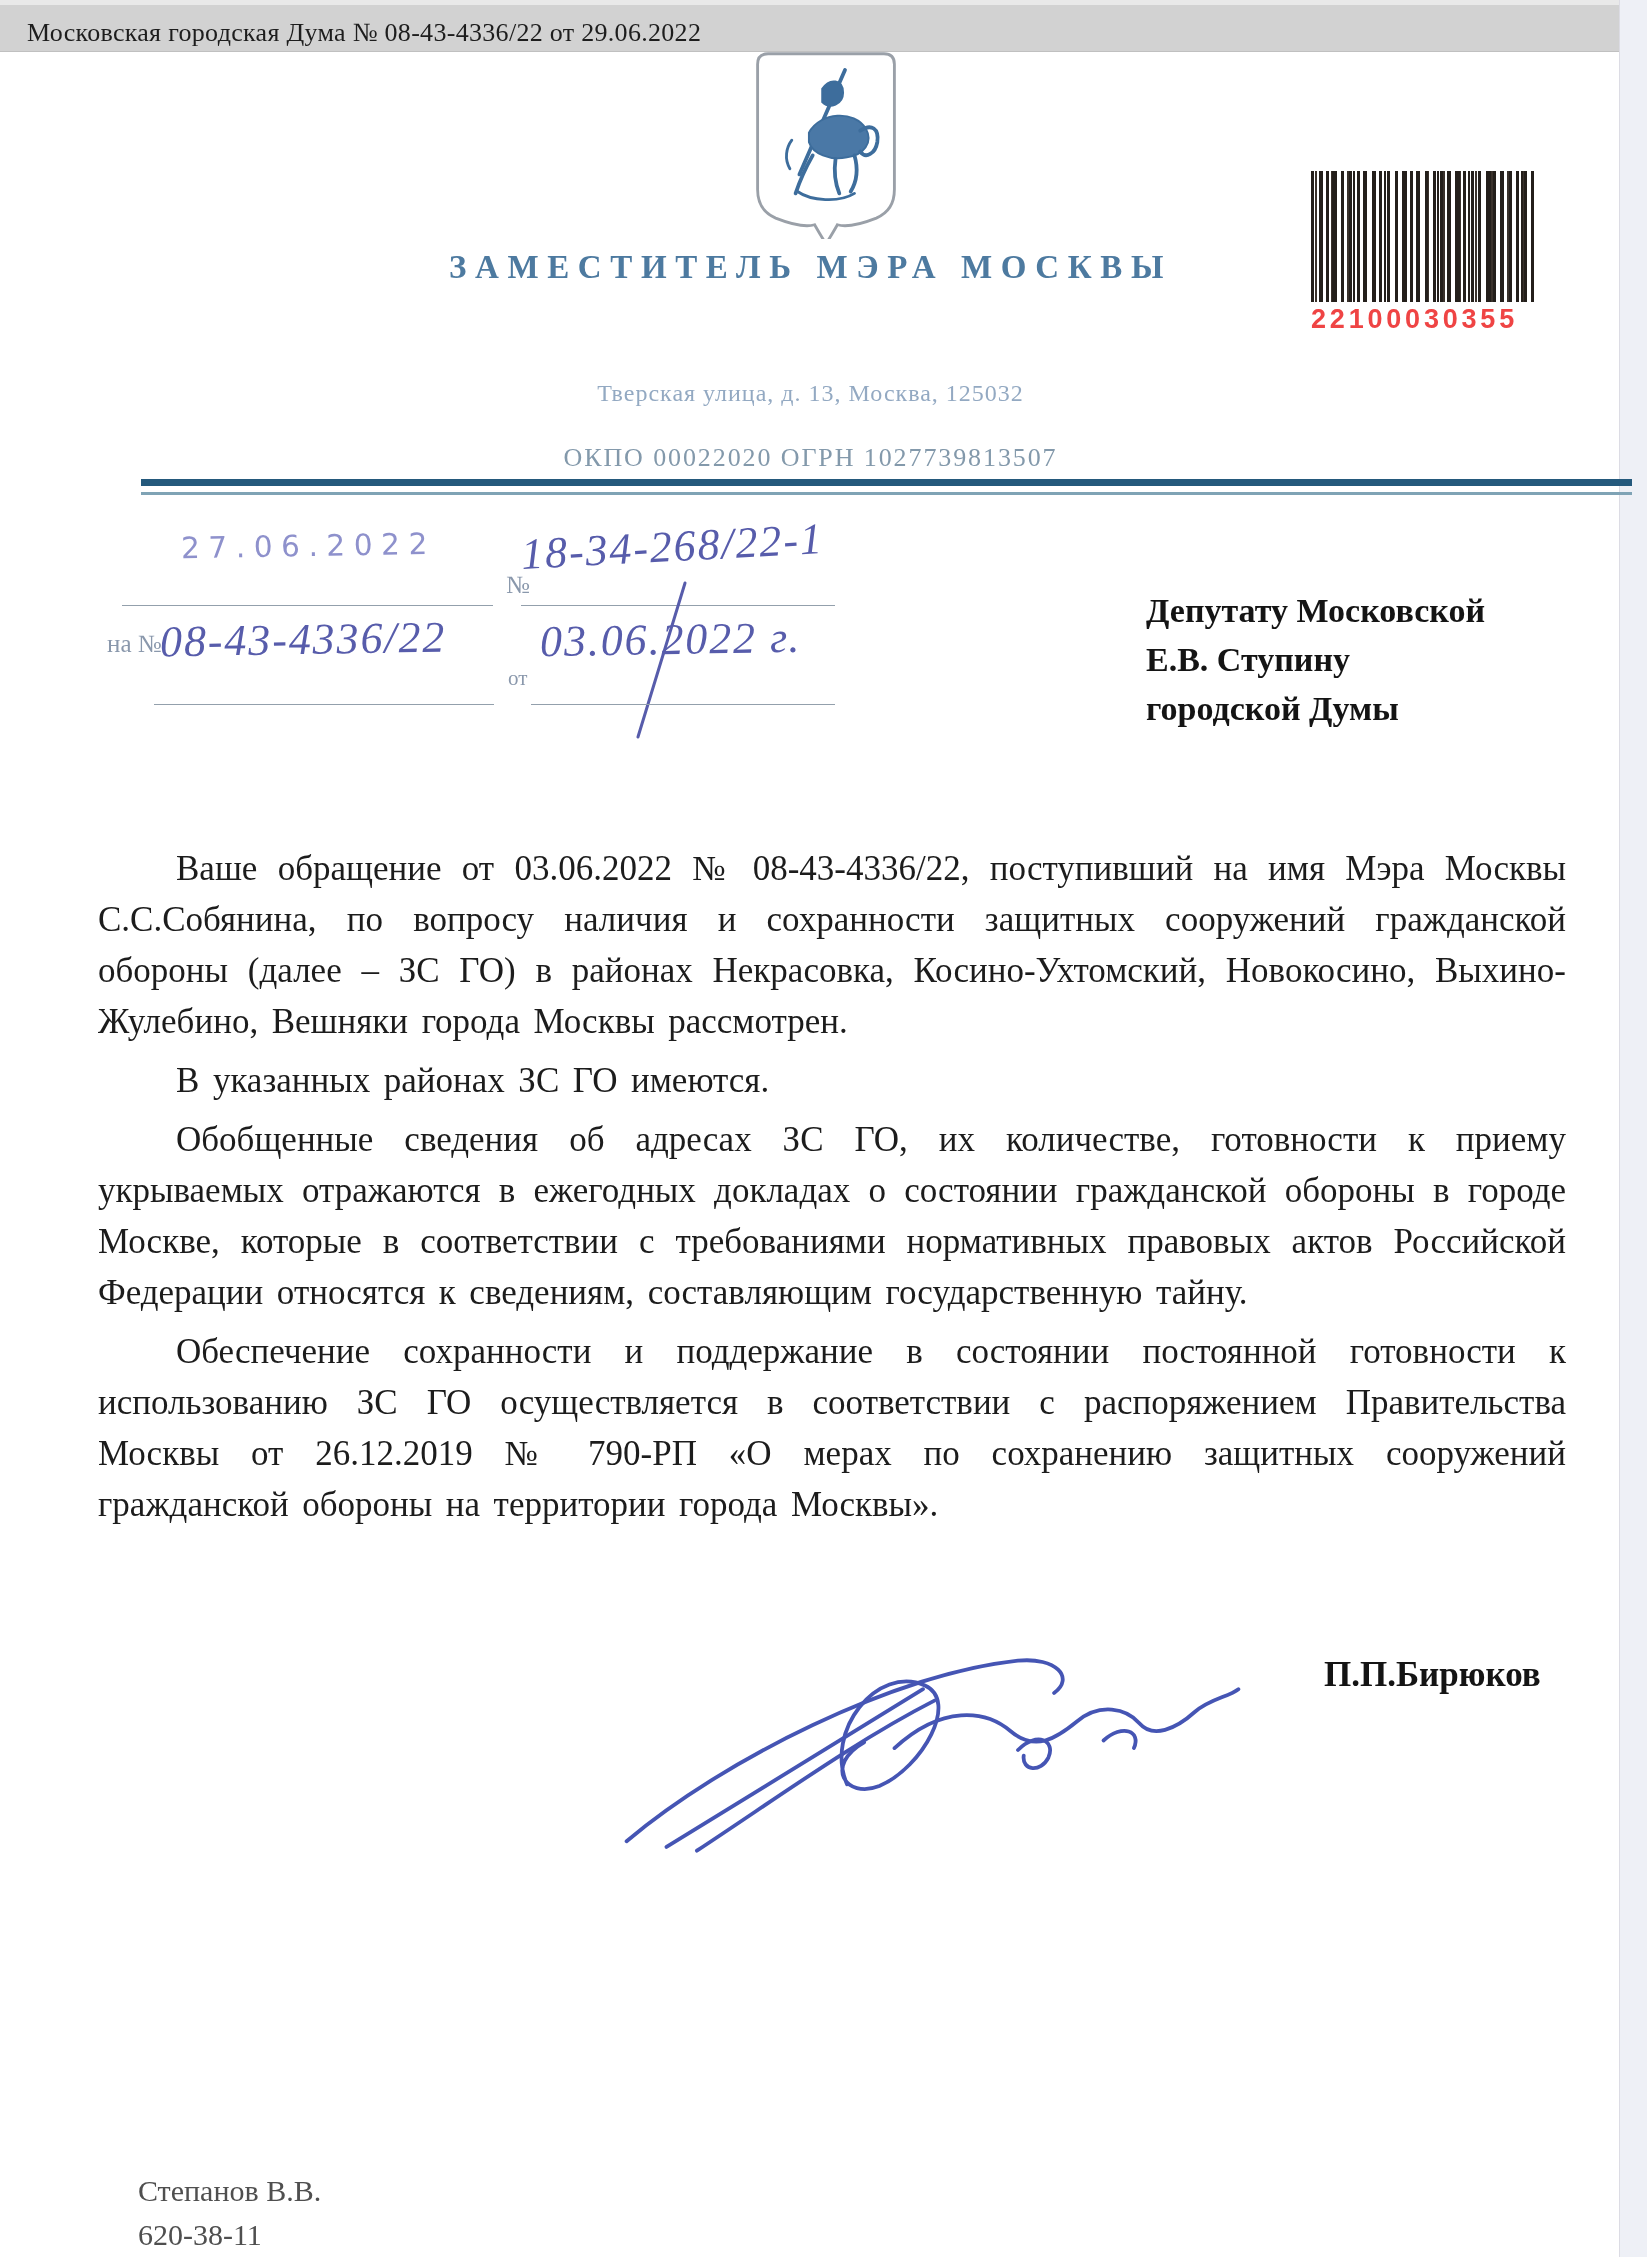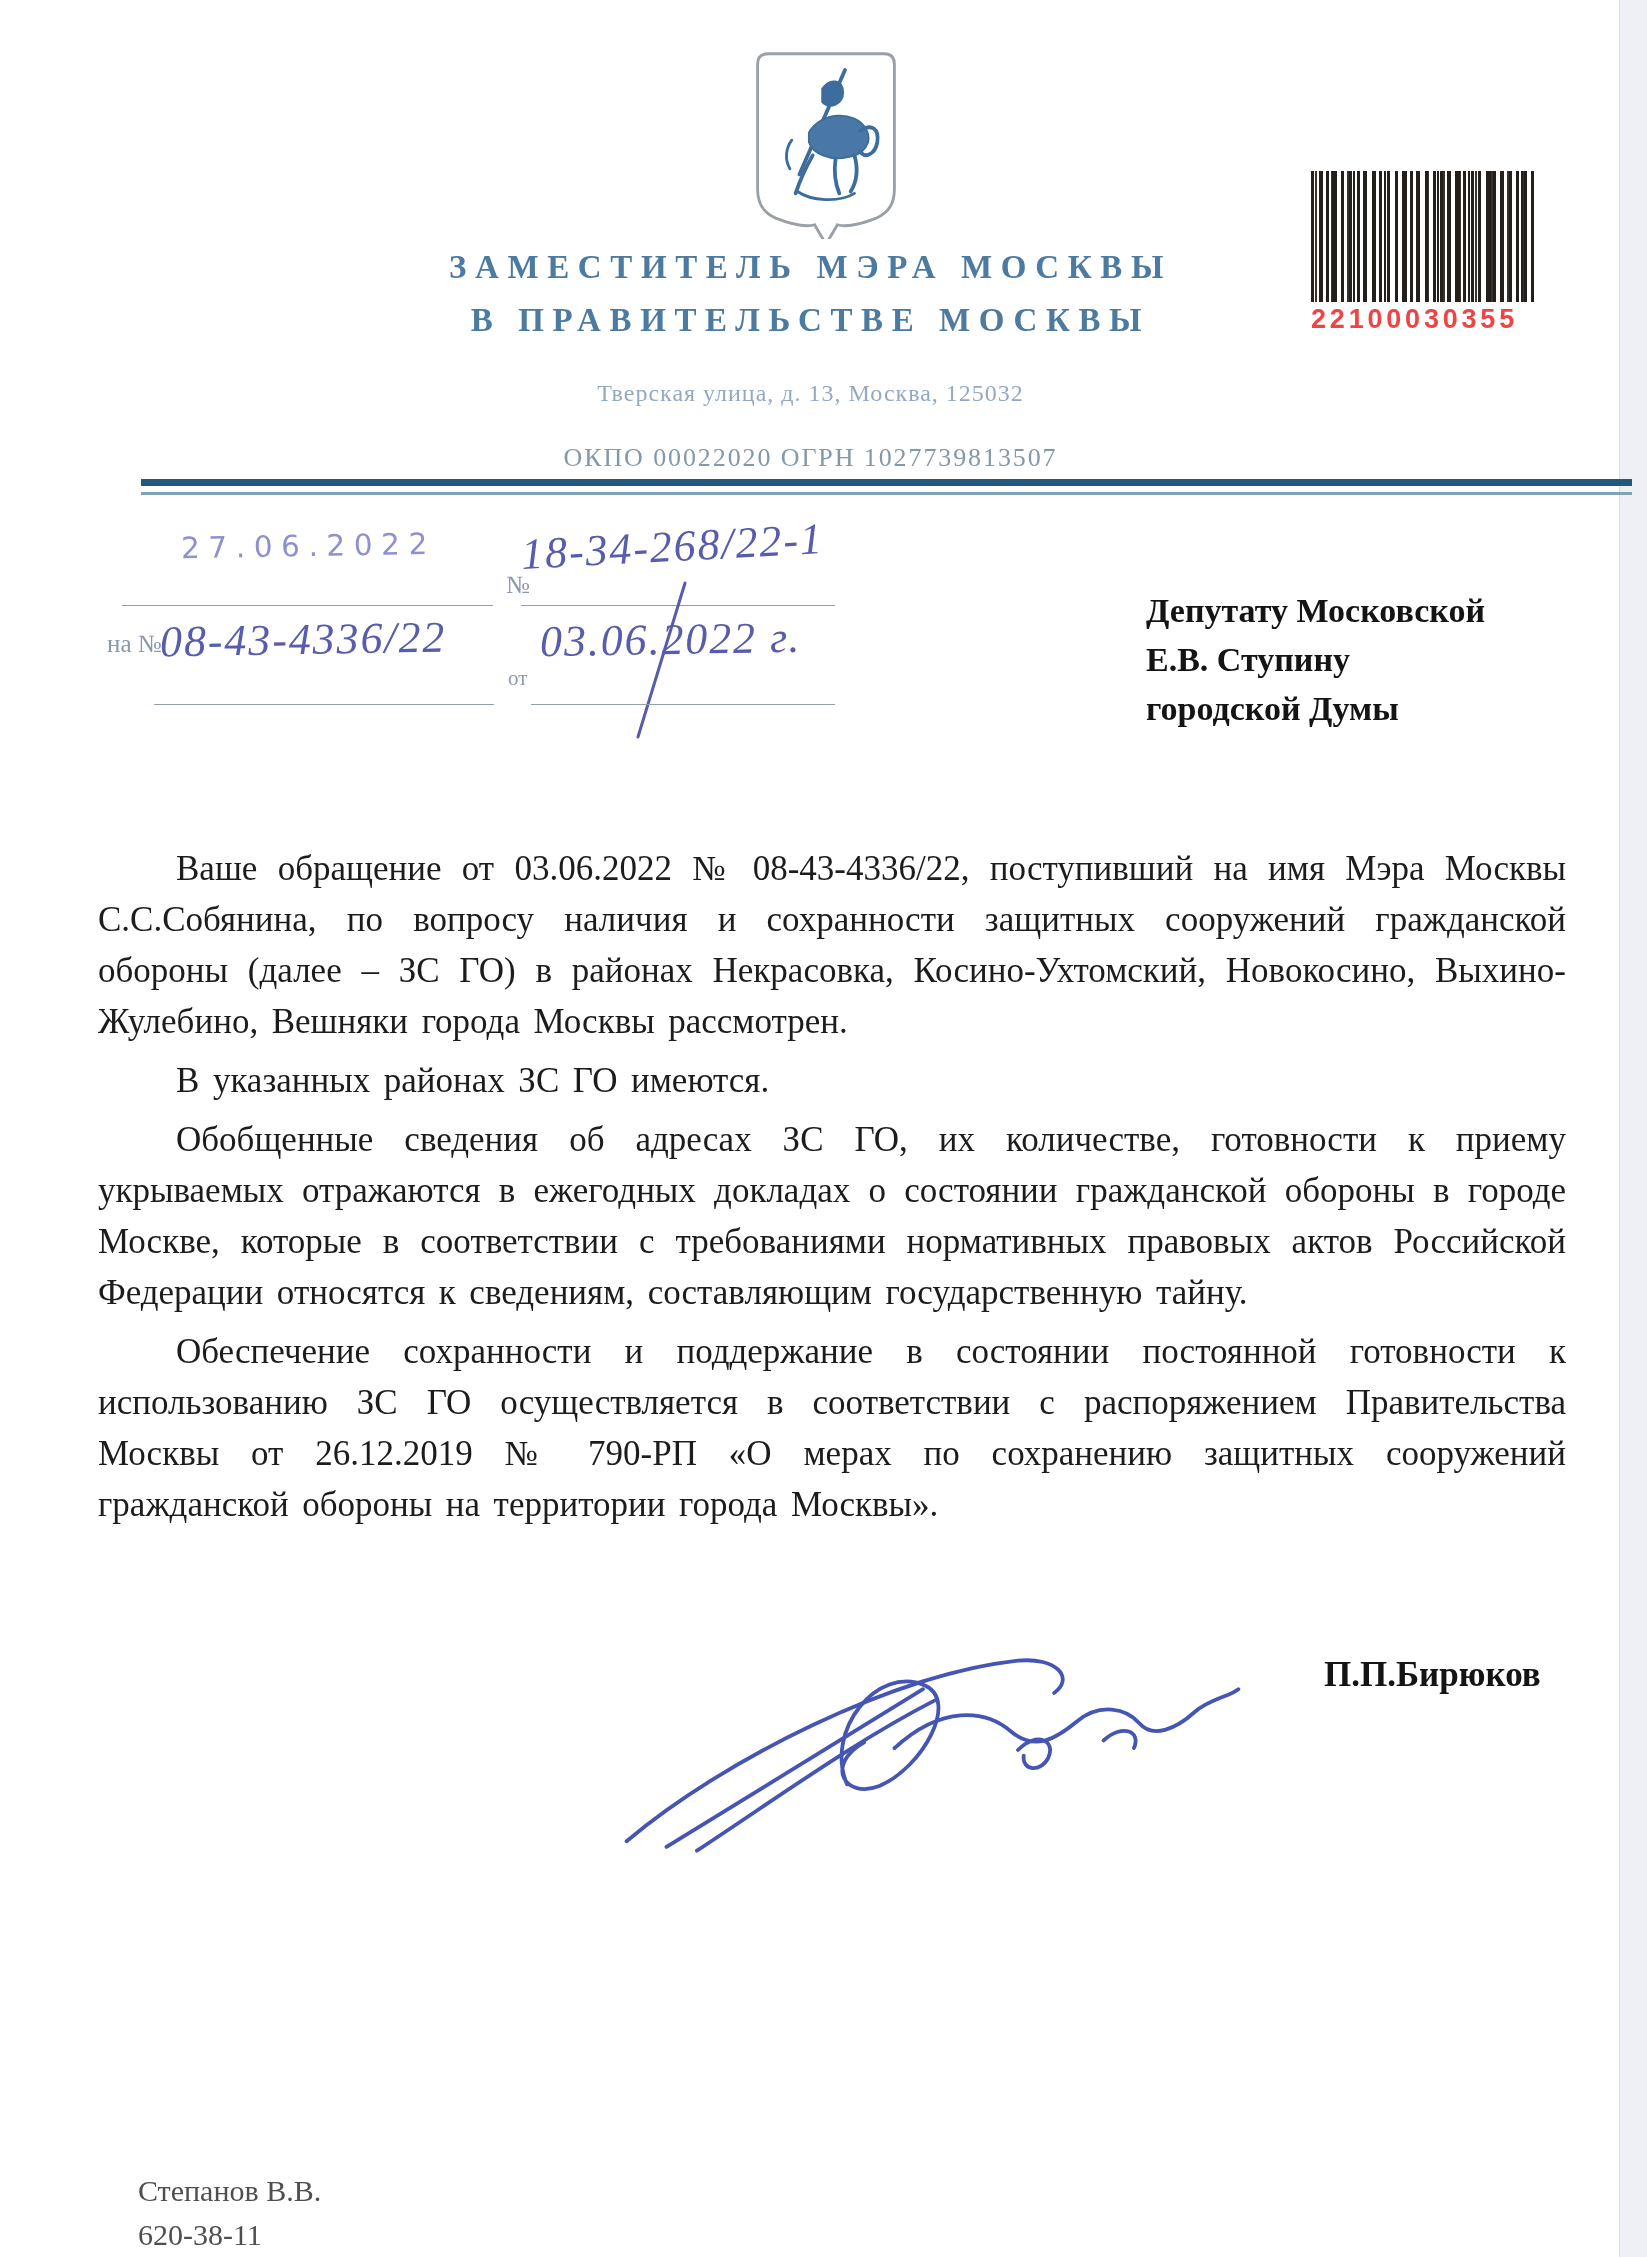--- a/index.html
+++ b/index.html
@@ -69,41 +69,43 @@
   .sig-name{position:absolute;left:1324px;top:1655px;font-size:35px;font-weight:bold;color:#141414;}
 
   
   .footer{position:absolute;left:138px;top:2169px;font-size:30px;line-height:44px;color:#4f4f4f;}
 </style>
 </head>
 <body>
 
 <div class="stage">
 
+  <div class="topbar">
+    <div class="topbar-title">Московская городская Дума № 08-43-4336/22 от 29.06.2022</div>
+  </div>
   <div class="right-strip"></div>
 
   <div class="emblem">
     <svg width="156" height="190" viewBox="0 0 164 200">
       <path d="M10,16 Q10,5 21,5 L143,5 Q154,5 154,16 L154,148 Q154,170 135,178 Q107,189 94,185 Q86,199 82,205 Q78,199 70,185 Q57,189 29,178 Q10,170 10,148 Z" fill="#ffffff" stroke="#9aa0a8" stroke-width="3"></path>
       <g stroke="#3d6d9c" fill="none" stroke-linecap="round">
         <path d="M102,22 L54,132" stroke-width="4"></path>
         <path d="M78,42 C86,30 100,32 100,46 C100,58 86,64 78,56 Z" fill="#3d6d9c" stroke-width="2"></path>
         <path d="M64,88 C76,66 112,64 124,84 C132,98 122,112 104,114 C86,118 68,110 64,98 Z" fill="#4a78a6" stroke-width="2"></path>
         <path d="M118,86 C130,78 138,84 136,98 C134,110 124,116 118,108" stroke-width="4"></path>
         <path d="M68,112 C60,126 54,140 50,152" stroke-width="4"></path>
         <path d="M92,116 C90,130 92,142 96,152" stroke-width="4"></path>
         <path d="M112,112 C116,126 114,140 108,150" stroke-width="4"></path>
         <path d="M52,150 C66,160 96,162 112,152" stroke-width="3"></path>
         <path d="M46,96 C40,104 38,116 44,126" stroke-width="3"></path>
       </g>
     </svg>
   </div>
 
   <div class="org-line org-line1">ЗАМЕСТИТЕЛЬ МЭРА МОСКВЫ</div>
-  <div class="org-line org-line2">В ПРАВИТЕЛЬСТВЕ МОСКВЫ</div>
   <div class="addr addr1">Тверская улица, д. 13, Москва, 125032</div>
   <div class="addr addr3">ОКПО 00022020 ОГРН 1027739813507</div>
   <div class="rule-thick"></div>
   <div class="rule-thin"></div>
 
   <div class="barcode"></div>
   <div class="barcode-number">22100030355</div>
 
   <div class="stamp-date">27.06.2022</div>
   <div class="ref-label no-label">№</div>

